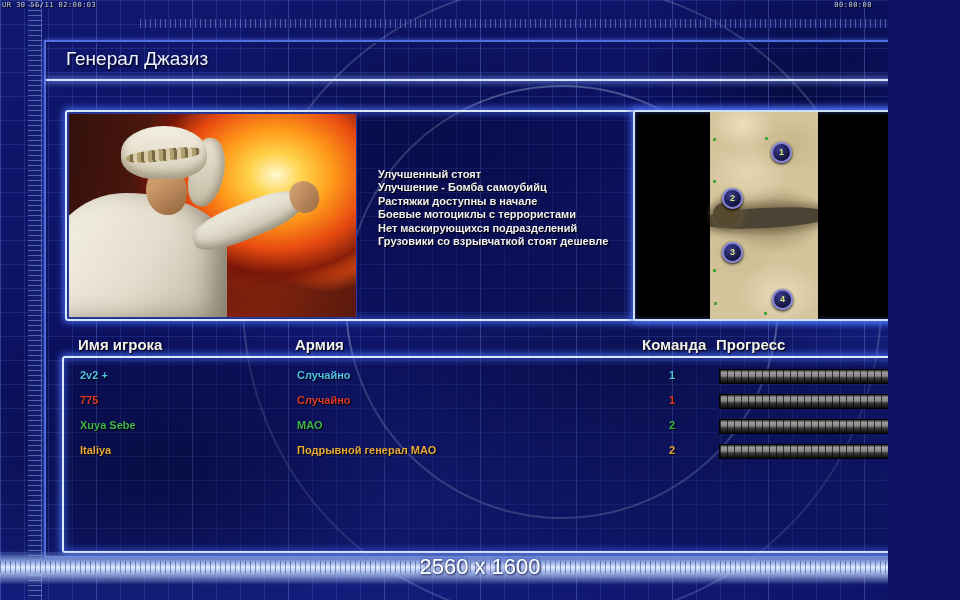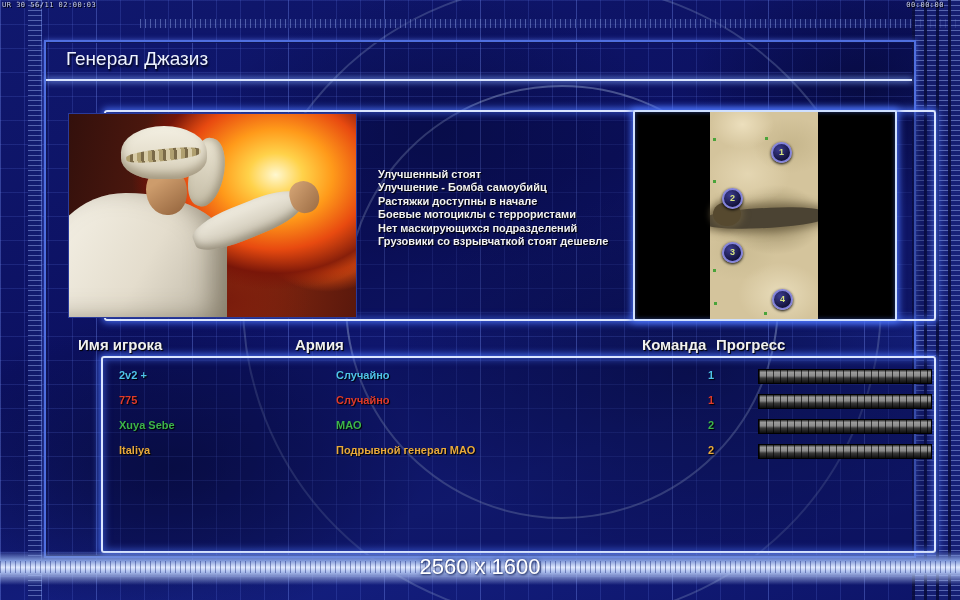--- a/index.html
+++ b/index.html
@@ -1,21 +1,21 @@
 <!DOCTYPE html>
 <html><head>
 <meta charset="utf-8">
 <style>
   html,body{margin:0;padding:0;}
   body{
     width:960px;height:600px;overflow:hidden;position:relative;
     font-family:"Liberation Sans",sans-serif;
     background:#0c1162;
   }
-  #stage{position:absolute;inset:0;width:960px;height:600px;overflow:hidden;}
+  #stage{position:absolute;inset:0;width:888px;height:600px;overflow:hidden;}
 
   
   .bg-base{position:absolute;inset:0;
     background:
       radial-gradient(420px 260px at 18% 78%, rgba(2,4,30,.55), transparent 60%),
       radial-gradient(520px 300px at 72% 62%, rgba(3,6,40,.5), transparent 60%),
       radial-gradient(380px 240px at 46% 22%, rgba(4,8,50,.45), transparent 60%),
       radial-gradient(300px 200px at 90% 15%, rgba(2,5,35,.5), transparent 60%),
       linear-gradient(160deg,#10186e 0%,#0c1162 40%,#141f80 70%,#0d1468 100%);
   }
@@ -55,21 +55,21 @@
     border:2px solid #4f6fe0;
     box-shadow:0 0 5px rgba(90,120,245,.7), inset 0 0 0 1px rgba(15,22,80,.9);}
   .dialog-title{position:absolute;left:66px;top:48px;font-size:19px;color:#eef3ff;
     text-shadow:1px 2px 2px rgba(0,0,0,.8);z-index:3;}
   .title-underline{position:absolute;left:46px;top:79px;width:866px;height:2px;
     background:#d8e4ff;box-shadow:0 0 6px 1px rgba(130,165,255,.9);z-index:3;}
 
   
   .glow-panel{position:absolute;border:2px solid #dbe6ff;border-radius:3px;
     box-shadow:0 0 7px 2px rgba(75,115,250,.85), inset 0 0 7px 2px rgba(75,115,250,.55);
-    background:rgba(8,12,70,.35);margin-left:39px;}
+    background:rgba(8,12,70,.35);}
   .panel-top{left:65px;top:110px;width:828px;height:207px;}
   .panel-list{left:62px;top:356px;width:831px;height:193px;}
 
   
   .portrait{position:absolute;left:68px;top:113px;width:287px;height:203px;overflow:hidden;
     border:1px solid #2a3a9a;z-index:4;}
   .p-bg{position:absolute;inset:0;
     background:
       radial-gradient(150px 120px at 72% 30%, #fff8d0 0%, #ffd24a 18%, #ff9a1a 38%, #e84a10 62%, rgba(120,20,8,.85) 82%, rgba(70,15,8,0) 96%),
       radial-gradient(90px 70px at 90% 60%, #ff8c20 0%, #d84a10 50%, rgba(120,30,8,0) 80%),

